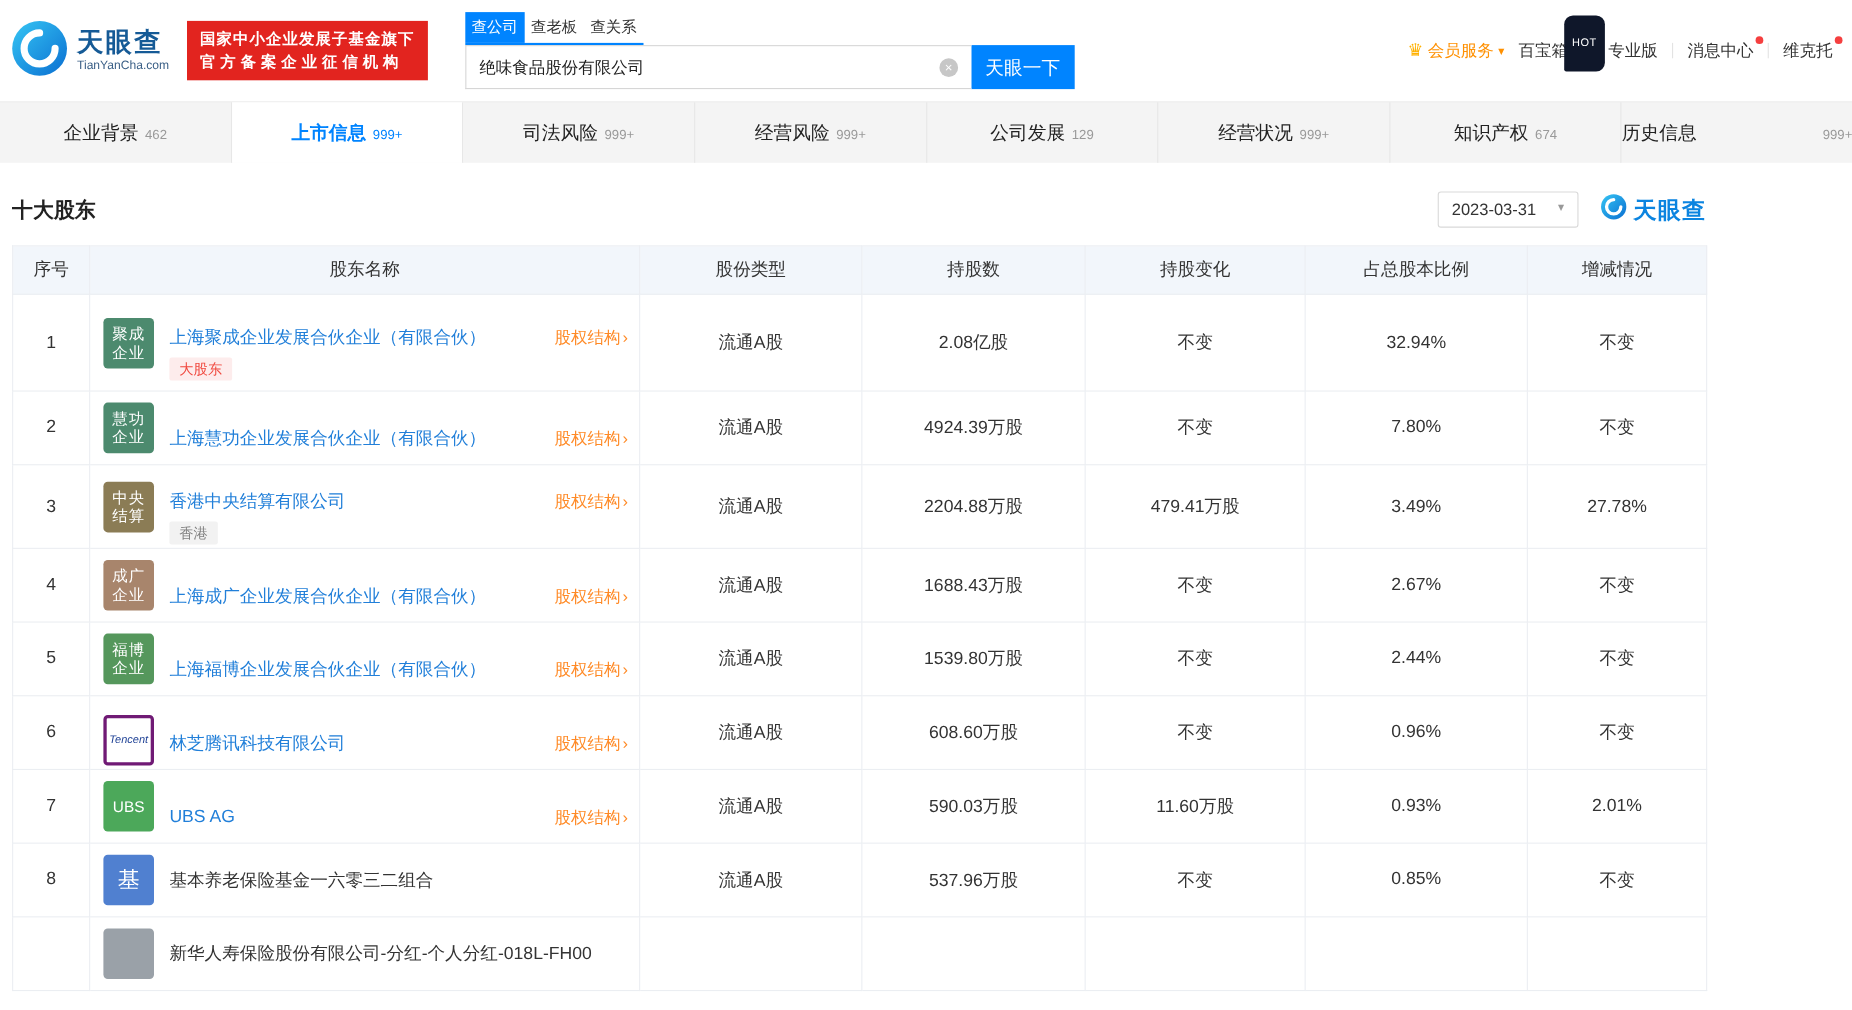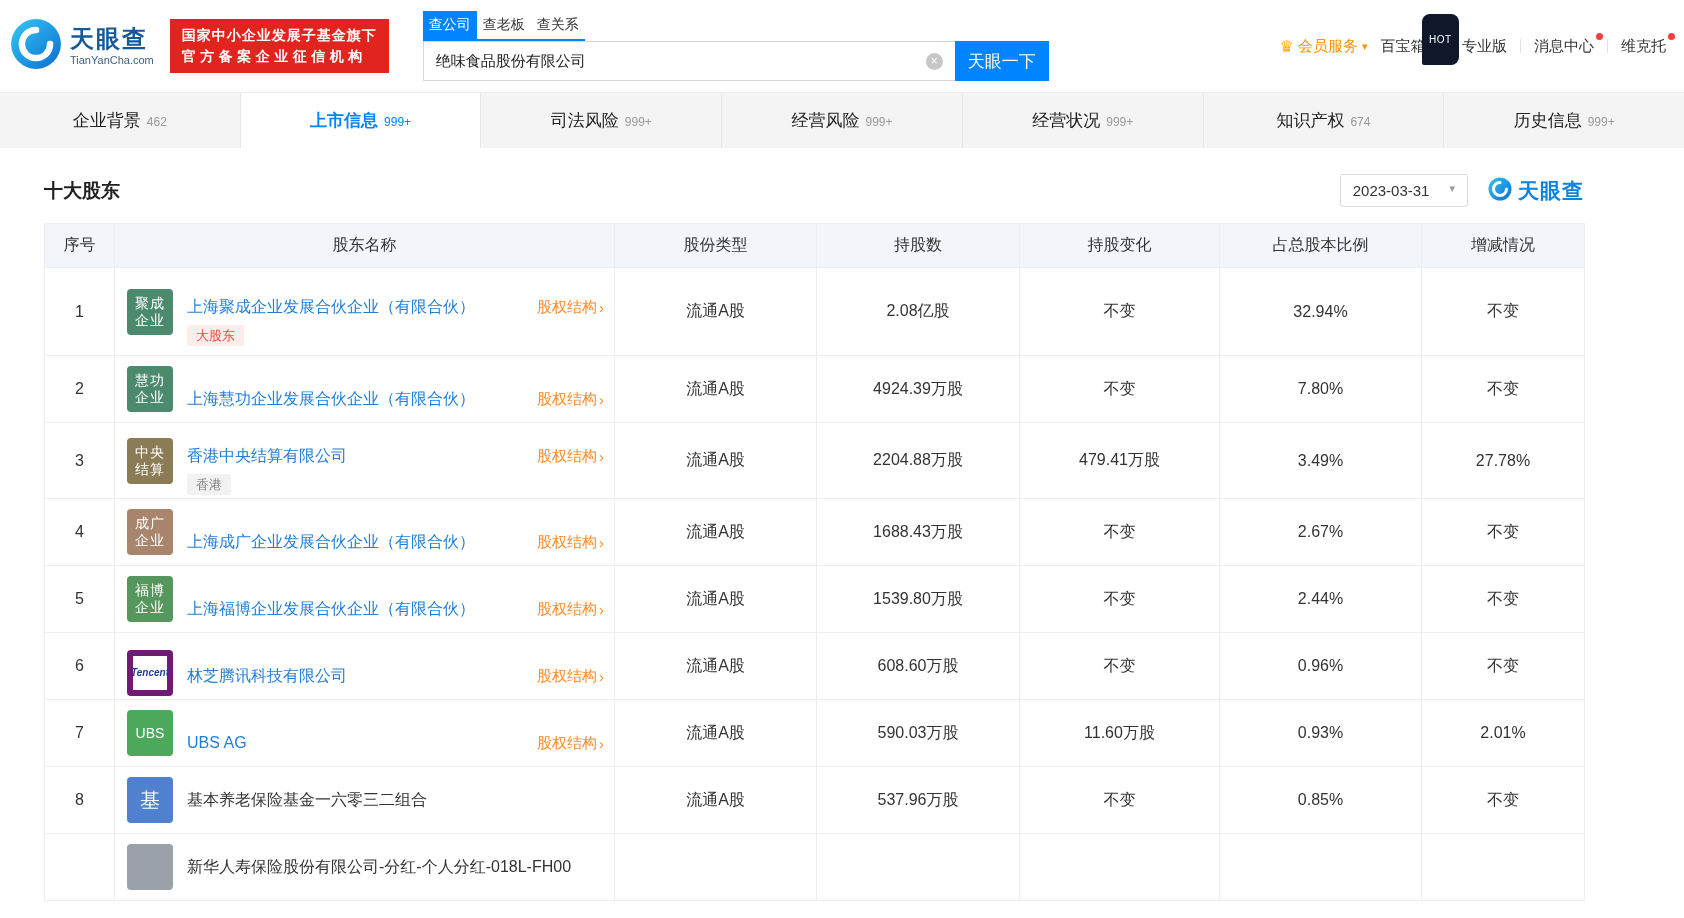--- a/index.html
+++ b/index.html
@@ -14,65 +14,65 @@
   .brand-en { font-size:11px; color:#3a5f86; margin-top:2px; }
   .gov-badge { margin-left:16px; background:#e2241f; color:#fff; padding:6px 12px; line-height:1.5; }
   .gov-badge .l1 { font-size:14px; font-weight:bold; letter-spacing:1px; }
   .gov-badge .l2 { font-size:14px; font-weight:bold; letter-spacing:4.5px; }
 
   .search-wrap { margin-left:34px; }
   .search-tabs { display:inline-flex; border-bottom:2px solid #0084ff; }
   .search-tab { font-size:14px; color:#333; padding:5px 6px; }
   .search-tab.active { background:#0084ff; color:#fff; }
   .search-row { display:flex; }
-  .search-input-box { position:relative; width:532px; }
+  .search-input-box { position:relative; width:460px; }
   .search-input { width:100%; height:40px; border:1px solid #d6d6d6; border-right:none; padding:0 38px 0 12px; font-size:15px; color:#222; outline:none; }
   .clear-btn { position:absolute; right:12px; top:12px; width:17px; height:17px; border-radius:50%; background:#c7c7c7; color:#fff; font-size:12px; line-height:16px; text-align:center; cursor:pointer; }
   .search-btn { width:94px; height:40px; background:#0084ff; color:#fff; font-size:17px; border:none; cursor:pointer; }
 
   .top-nav { margin-left:auto; display:flex; align-items:center; gap:13px; font-size:15px; color:#333; white-space:nowrap; }
   .nav-item { display:flex; align-items:center; gap:4px; cursor:pointer; position:relative; }
   .nav-item.member { color:#ff9000; }
   .crown { color:#ffb100; font-size:16px; }
   .caret { font-size:11px; color:#999; }
   .nav-item.member .caret { color:#ff9000; }
   .divider { width:1px; height:14px; background:#e3e3e3; }
   .hot-badge { position:absolute; top:-23px; left:-40px; background:#0f172a; color:#fff; font-size:10px; font-weight:normal; padding:20px 7px; border-radius:8px 8px 8px 2px; letter-spacing:.5px; }
   .reddot { position:absolute; top:-4px; right:-9px; width:7px; height:7px; border-radius:50%; background:#f53f3f; }
 
   
   .tab-bar { display:flex; height:56px; background:#f4f4f4; border-top:1px solid #ececec; }
   .tab { flex:1; display:flex; align-items:center; justify-content:center; gap:6px; border-right:1px solid #e7e7e7; cursor:pointer; }
-  .tab:last-child { border-right:none; }
+  .tab:last-child { border-right:none;justify-content:space-between; }
   .tab .lbl { font-size:17px; color:#222; }
   .tab .cnt { font-size:12px; color:#999; margin-top:3px; }
   .tab.active { background:#fff; }
   .tab.active .lbl { color:#0084ff; font-weight:bold; }
   .tab.active .cnt { color:#0084ff; }
 
   
-  .main { padding:26px 44px 0; }
+  .main { padding:26px 11px 0; }
   .section-head { display:flex; align-items:center; margin-bottom:16px; width:1540px; }
   .section-title { font-size:19px; font-weight:bold; color:#222; }
   .section-right { margin-left:auto; display:flex; align-items:center; gap:20px; }
   .date-select { display:flex; gap:20px; border:1px solid #d9d9d9; border-radius:3px; padding:7px 12px; font-size:15px; color:#333; cursor:pointer; background:#fff; }
   .mini-brand { display:flex; align-items:center; gap:6px; }
   .mini-brand .txt { font-size:21px; font-weight:bold; color:#0b84e0; letter-spacing:1px; }
 
   
   table.shareholders { border-collapse:collapse; width:1540px; table-layout:fixed; }
   .shareholders th, .shareholders td { border:1px solid #ebeef2; }
   .shareholders thead th { background:#f2f6fb; height:44px; font-size:16px; font-weight:400; color:#333; }
   .shareholders td { text-align:center; font-size:16px; color:#333; height:67px; }
   tr.h-tall td { height:88px; }
   tr.h-mid td { height:76px; }
   td.name-cell { text-align:left; padding:0 10px 0 12px; }
   .holder { display:flex; align-items:center; }
   .hicon { width:46px; height:46px; border-radius:4px; color:#fff; display:flex; flex-direction:column; align-items:center; justify-content:center; font-size:14px; line-height:17px; margin-right:14px; flex:none; letter-spacing:1px; }
-  .hicon.tencent { border:6px solid #701a75; color:#1c3f94; font-size:10px; font-weight:bold; font-style:italic; letter-spacing:0;margin-top:13px; }
+  .hicon.tencent { border:3px solid #701a75; color:#1c3f94; font-size:10px; font-weight:normal; font-style:italic; letter-spacing:0;margin-top:13px; }
   .hicon.ubs { font-size:14px; font-weight:normal; letter-spacing:0; }
   .hicon.single { font-size:20px; letter-spacing:0; }
   .hmain { flex:1; display:flex; flex-direction:column; gap:7px; min-width:0; }
   .hline { display:flex; align-items:center; }
   .hname { font-size:16px; color:#217fd9; overflow:hidden; white-space:nowrap; text-overflow:ellipsis; }
   .hname.plain { color:#333; cursor:default; }
   .equity { margin-left:auto; color:#ff8a26; font-size:15px; display:flex; align-items:center; gap:2px; flex:none; padding-left:12px; }
   .equity .chev { font-size:15px; }
   .tag { display:inline-block; width:fit-content; padding:3px 9px; font-size:13px; border-radius:2px; line-height:1.2; }
   .tag-red { background:#fdecec; color:#f0483e; }
@@ -158,20 +158,24 @@
     <span class="lbl">上市信息</span>
       <span class="cnt">999+</span>
   </div>
   <div class="tab">
     <span class="lbl">司法风险</span>
       <span class="cnt">999+</span>
   </div>
   <div class="tab">
     <span class="lbl">经营风险</span>
       <span class="cnt">999+</span>
+  </div>
+  <div class="tab">
+    <span class="lbl">公司发展</span>
+      <span class="cnt">129</span>
   </div>
   <div class="tab">
     <span class="lbl">经营状况</span>
       <span class="cnt">999+</span>
   </div>
   <div class="tab">
     <span class="lbl">知识产权</span>
       <span class="cnt">674</span>
   </div>
   <div class="tab">

